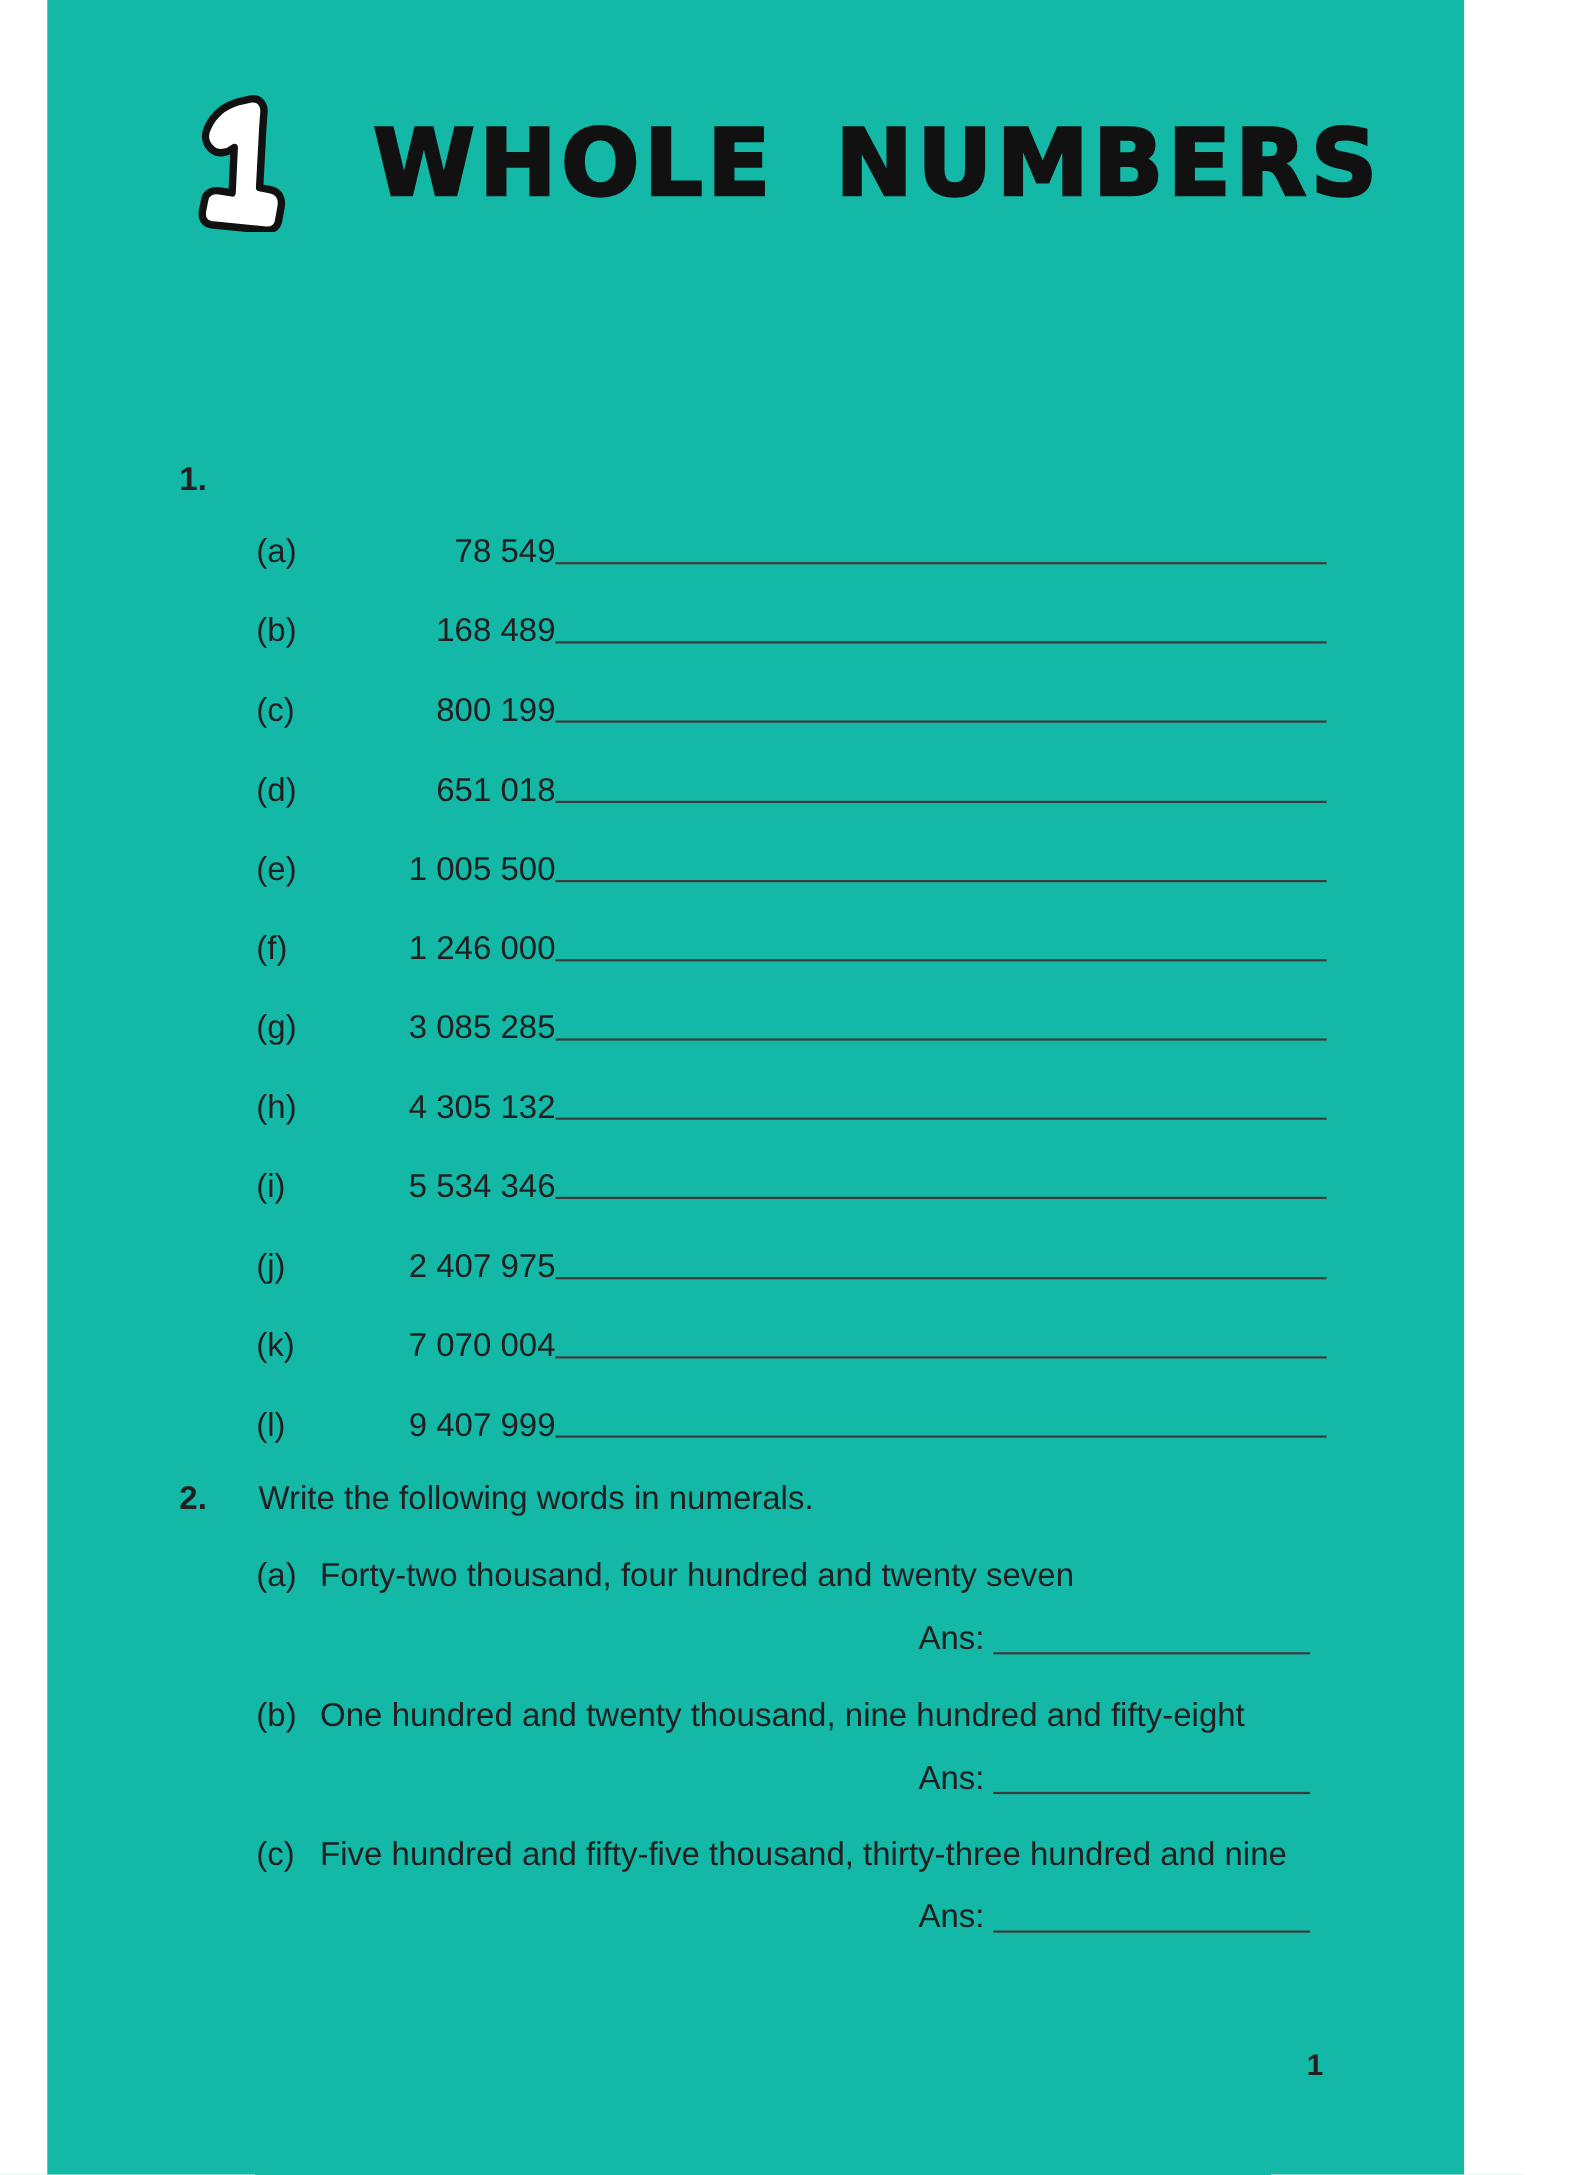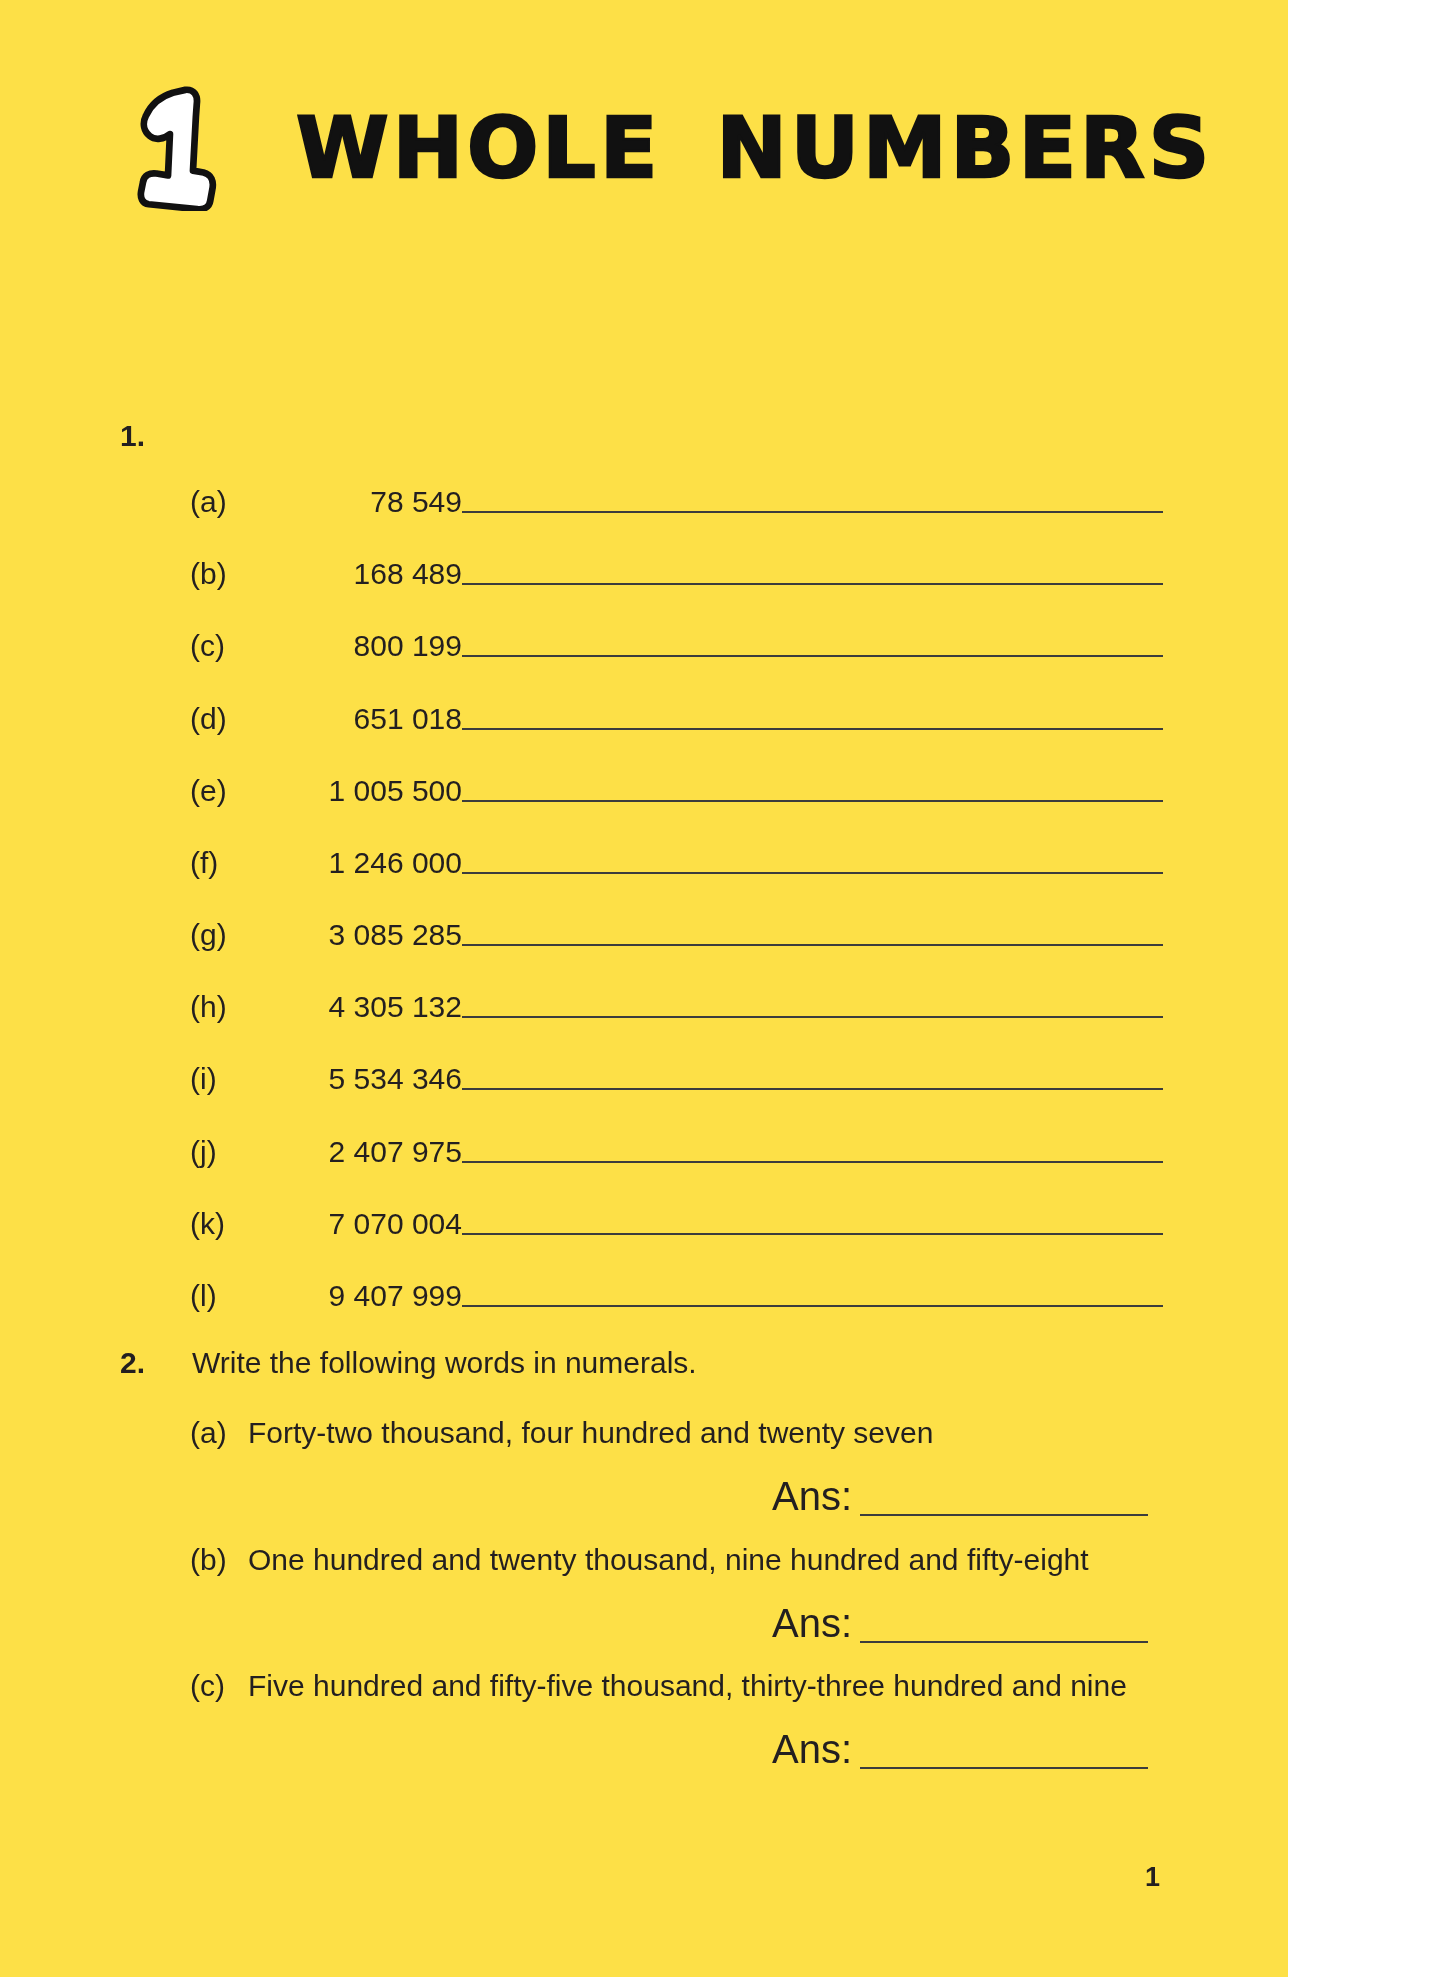--- a/index.html
+++ b/index.html
@@ -4,24 +4,25 @@
 <style>
   html, body {
     margin: 0;
     padding: 0;
     background: #ffffff;
   }
   .page {
     position: relative;
     width: 1288px;
     height: 1977px;
-    background: #fde047;
+    background: #14b8a6;
     color: #231f20;
     font-family: "Liberation Sans", sans-serif;
     overflow: hidden;
+    margin-left: 43px;
   }
 
   
   .chapter-header {
     position: absolute;
     top: 86px;
     left: 118px;
     display: flex;
     align-items: flex-start;
   }
@@ -87,21 +88,21 @@
     line-height: 1.2;
   }
   .q2-label { width: 58px; flex: 0 0 auto; }
   .q2-text { white-space: nowrap; }
 
   .ans-row {
     position: absolute;
     right: 140px;
     display: flex;
     align-items: flex-end;
-    font-size: 40px;
+    font-size: 30px;
     line-height: 1.2;
   }
   .ans-label { flex: 0 0 auto; }
   .ans-line {
     width: 288px;
     border-bottom: 2px solid #3c3c3c;
     margin-left: 8px;
     margin-bottom: 4px;
     height: 0;
   }

